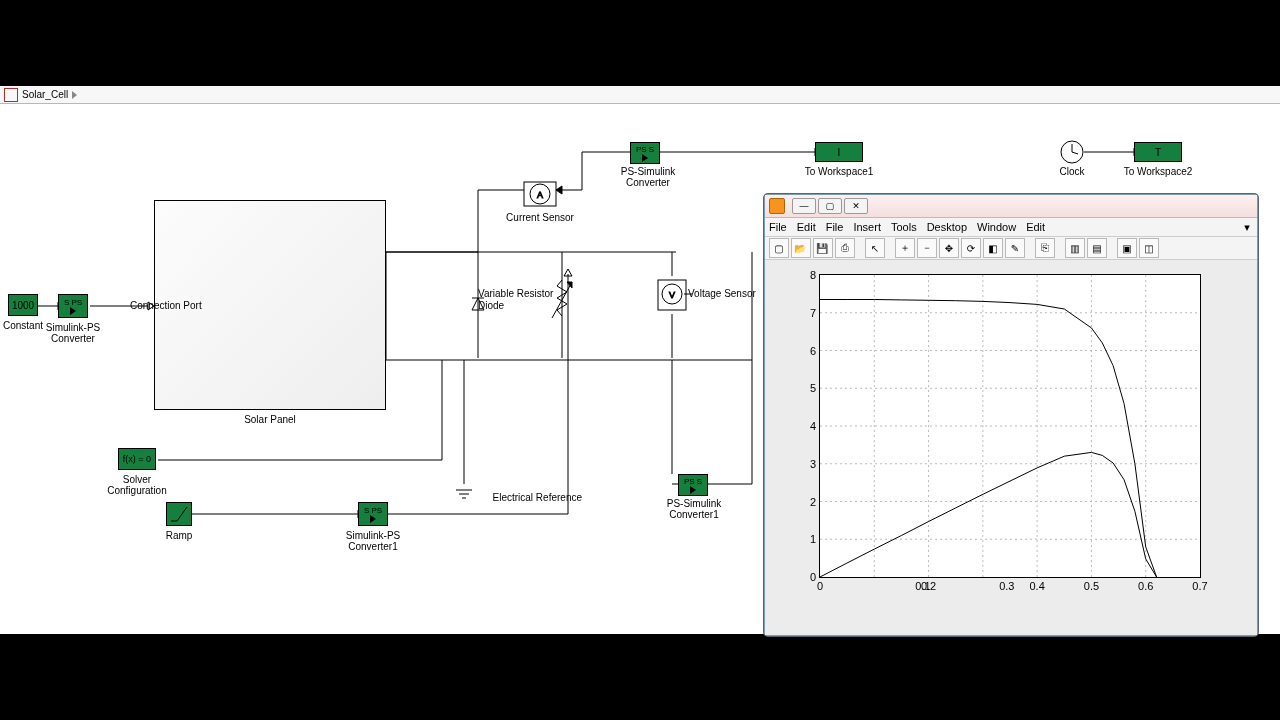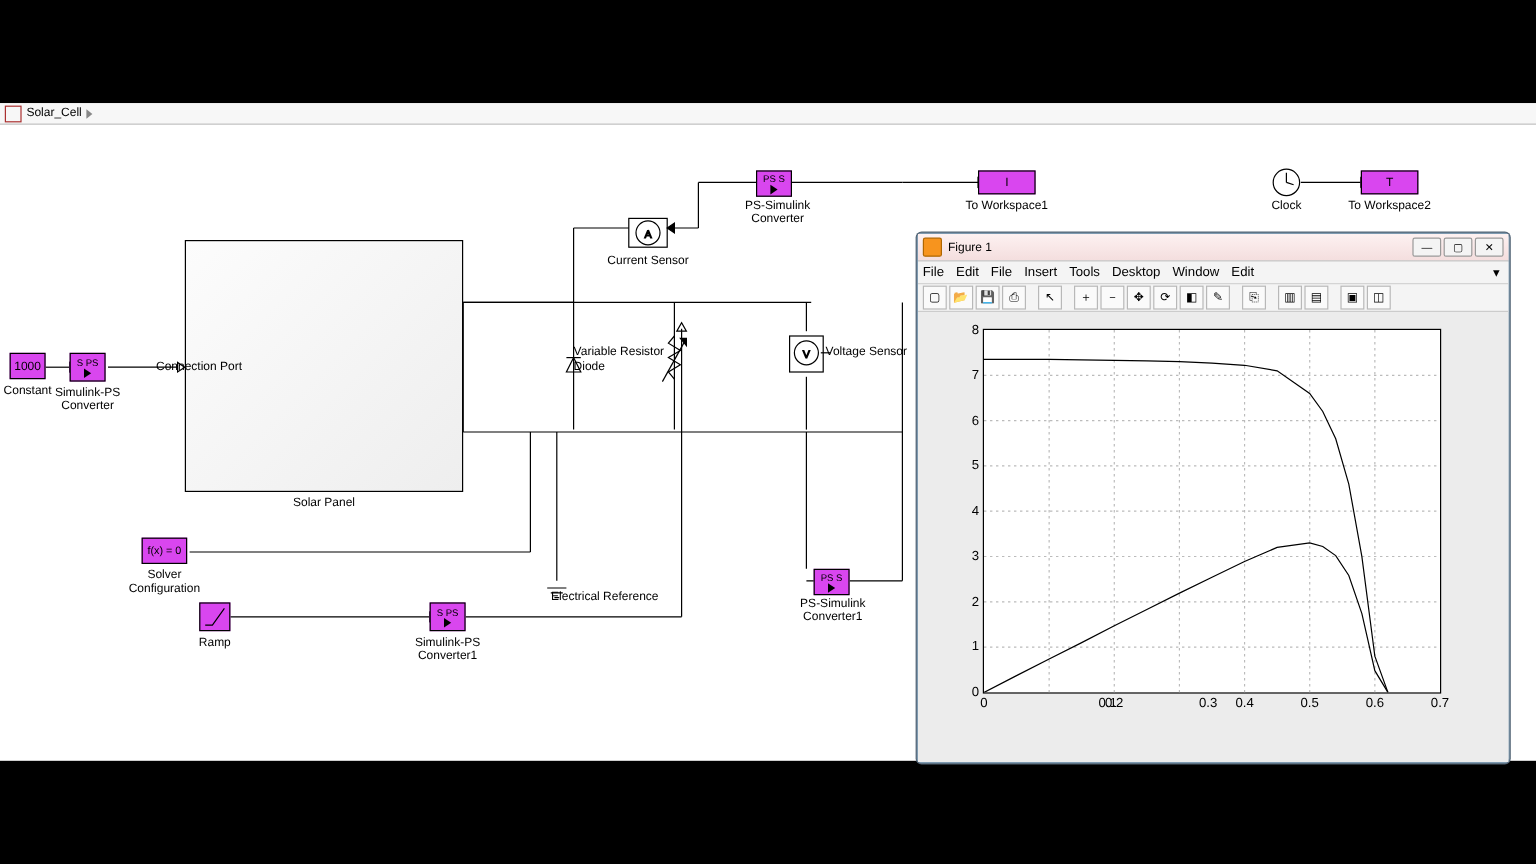--- a/index.html
+++ b/index.html
@@ -4,21 +4,21 @@
 <style>
   html,body{margin:0;padding:0;width:1280px;height:720px;background:#000;font-family:Arial,Helvetica,sans-serif;font-size:10px;color:#000;overflow:hidden}
   .bar-top{position:absolute;left:0;top:0;width:1280px;height:86px;background:#000}
   .bar-bottom{position:absolute;left:0;bottom:0;width:1280px;height:86px;background:#000}
   .canvas{position:absolute;left:0;top:86px;width:1280px;height:517px;background:#fff}
   .crumb{position:absolute;left:0;top:0;width:1280px;height:18px;background:#f7f7f7;border-bottom:1px solid #b8b8b8;display:flex;align-items:center;padding-left:4px;box-sizing:border-box}
   .crumb .icon{width:12px;height:12px;border:1px solid #aa3030;margin-right:4px}
   .crumb .arrow{width:0;height:0;margin-left:4px;border-left:5px solid #888;border-top:4px solid transparent;border-bottom:4px solid transparent}
   .stage{position:absolute;left:0;top:18px;width:1280px;height:530px;background:#fff}
 
-  .block{position:absolute;border:1px solid #000;background:#d946ef;display:flex;align-items:center;justify-content:center;text-align:center;box-sizing:border-box}
+  .block{position:absolute;border:1px solid #000;background:#15803d;display:flex;align-items:center;justify-content:center;text-align:center;box-sizing:border-box}
   .lbl{position:absolute;width:120px;text-align:center}
   .solar{background:linear-gradient(135deg,#fcfcfc 0%,#eee 100%)}
   .tri_r{width:0;height:0;border-left:6px solid #000;border-top:4px solid transparent;border-bottom:4px solid transparent;display:inline-block}
 
   
   .wires{position:absolute;left:0;top:0;pointer-events:none}
 
   
   .fig{position:absolute;width:492px;border:1px solid #7e9ab0;background:#ececec;border-radius:4px;box-shadow:0 0 0 1px #567}
   .fig .titlebar{height:22px;background:linear-gradient(#fdf1f1,#f4dede);border-bottom:1px solid #bbb;display:flex;align-items:center;padding:0 4px}
@@ -195,26 +195,25 @@
 
     <div class="lbl" style="left:688px;top:184px;width:70px;text-align:left">Voltage Sensor</div>
 
     <div class="block" style="left:678px;top:370px;width:30px;height:22px;flex-direction:column;font-size:8px">
       <span>PS S</span>
       <span class="tri_r"></span>
     </div>
     <div class="lbl" style="left:634px;top:394px;white-space:pre-line">PS-Simulink
 Converter1</div>
 
-    <div class="lbl" style="left:449px;top:388px;width:110px;text-align:center">Electrical Reference</div>
+    <div class="lbl" style="left:472px;top:388px;width:110px;text-align:right">Electrical Reference</div>
 
     <div class="fig" style="left:764px;top:90px;height:440px;display:flex;flex-direction:column">
       <div class="titlebar">
         <span class="m-icon"></span>
-        <span class="ttxt">Figure 1</span>
         <span class="wbtn">—</span>
         <span class="wbtn">▢</span>
         <span class="wbtn">✕</span>
       </div>
       <div class="menubar">
         <span>File</span>
         <span>Edit</span>
         <span>File</span>
         <span>Insert</span>
         <span>Tools</span>

